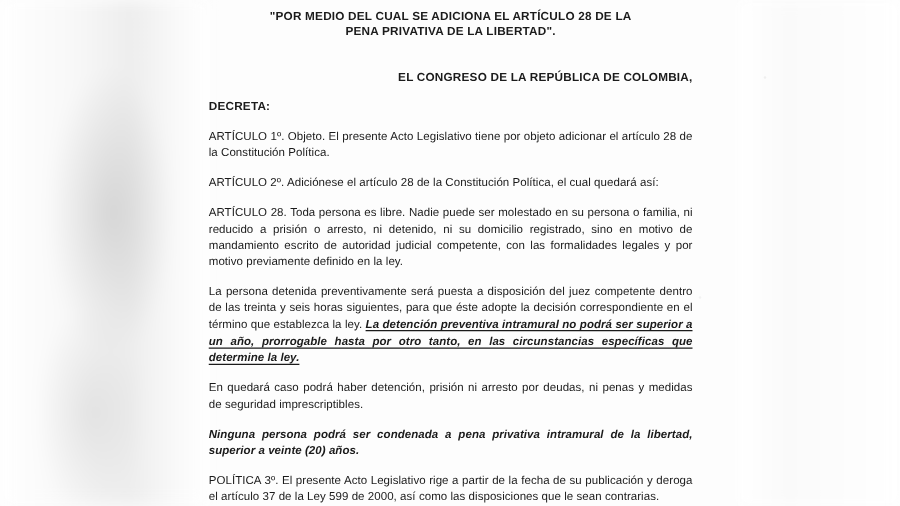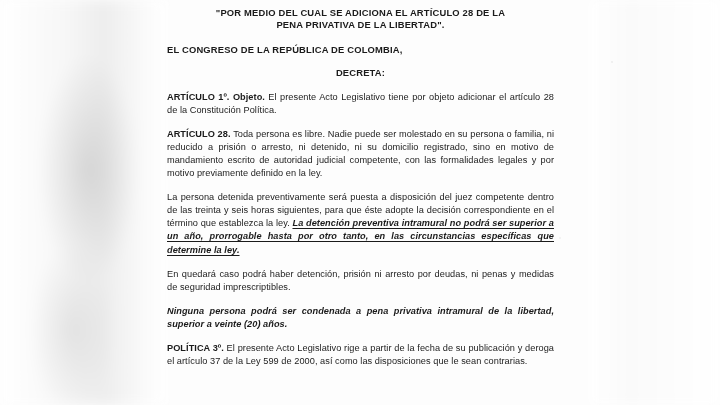--- a/index.html
+++ b/index.html
@@ -59,49 +59,49 @@
   .heading-block {
     text-align: center;
     font-weight: bold;
     font-size: 9.4px;
     line-height: 12.4px;
     letter-spacing: 0.18px;
     margin-top: 7px;
   }
 
   .subheading {
-    text-align: left;
+    text-align: right;
     font-weight: bold;
     font-size: 9.4px;
     line-height: 12.4px;
     letter-spacing: 0.18px;
-    margin-top: 12px;
+    margin-top: 24px;
   }
 
   .decreta {
-    text-align: center;
+    text-align: left;
     font-weight: bold;
     font-size: 9.4px;
     line-height: 12.4px;
     letter-spacing: 0.18px;
     margin-top: 11px;
   }
 
   p.body-par {
     text-align: justify;
     font-size: 9.2px;
     line-height: 13.1px;
     margin: 0;
     margin-top: 11px;
     letter-spacing: 0.05px;
     -webkit-hyphens: none;
     hyphens: none;
   }
 
-  .b { font-weight: bold; }
+  .b { font-weight: normal; }
   .bi { font-weight: bold; font-style: italic; }
   .biu {
     font-weight: bold;
     font-style: italic;
     text-decoration: underline;
     text-underline-offset: 1.5px;
   }
 
   
   .speckle {
@@ -129,20 +129,21 @@
       <div>"POR MEDIO DEL CUAL SE ADICIONA EL ARTÍCULO 28 DE LA</div>
       <div>PENA PRIVATIVA DE LA LIBERTAD".</div>
     </div>
 
     <div class="subheading">EL CONGRESO DE LA REPÚBLICA DE COLOMBIA,</div>
 
     <div class="decreta">DECRETA:</div>
 
     <p class="body-par"><span class="b">ARTÍCULO 1º. Objeto.</span><span> El presente Acto Legislativo tiene por objeto adicionar el artículo 28 de la Constitución Política.</span></p>
 
+    <p class="body-par"><span class="b">ARTÍCULO 2º.</span><span> Adiciónese el artículo 28 de la Constitución Política, el cual quedará así:</span></p>
 
     <p class="body-par"><span class="b">ARTÍCULO 28.</span><span> Toda persona es libre. Nadie puede ser molestado en su persona o familia, ni reducido a prisión o arresto, ni detenido, ni su domicilio registrado, sino en motivo de mandamiento escrito de autoridad judicial competente, con las formalidades legales y por motivo previamente definido en la ley.</span></p>
 
     <p class="body-par"><span>La persona detenida preventivamente será puesta a disposición del juez competente dentro de las treinta y seis horas siguientes, para que éste adopte la decisión correspondiente en el término que establezca la ley. </span><span class="biu">La detención preventiva intramural no podrá ser superior a un año, prorrogable hasta por otro tanto, en las circunstancias específicas que determine la ley.</span></p>
 
     <p class="body-par">En quedará caso podrá haber detención, prisión ni arresto por deudas, ni penas y medidas de seguridad imprescriptibles.</p>
 
     <p class="body-par bi">Ninguna persona podrá ser condenada a pena privativa intramural de la libertad, superior a veinte (20) años.</p>
 
     <p class="body-par"><span class="b">POLÍTICA 3º.</span><span> El presente Acto Legislativo rige a partir de la fecha de su publicación y deroga el artículo 37 de la Ley 599 de 2000, así como las disposiciones que le sean contrarias.</span></p>

